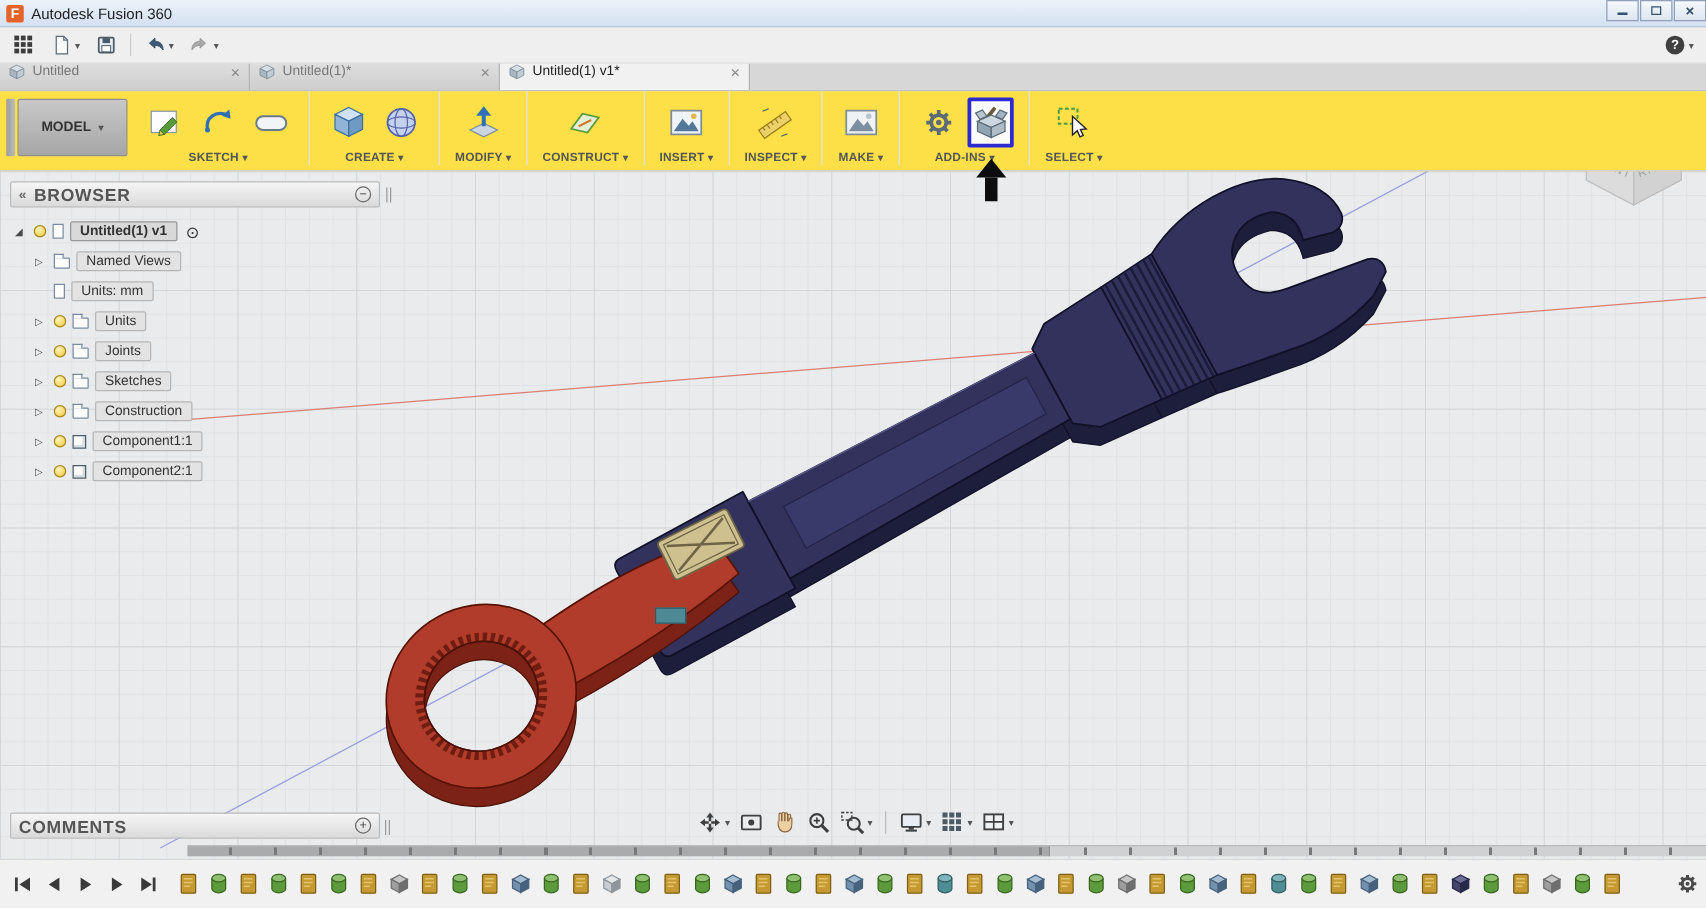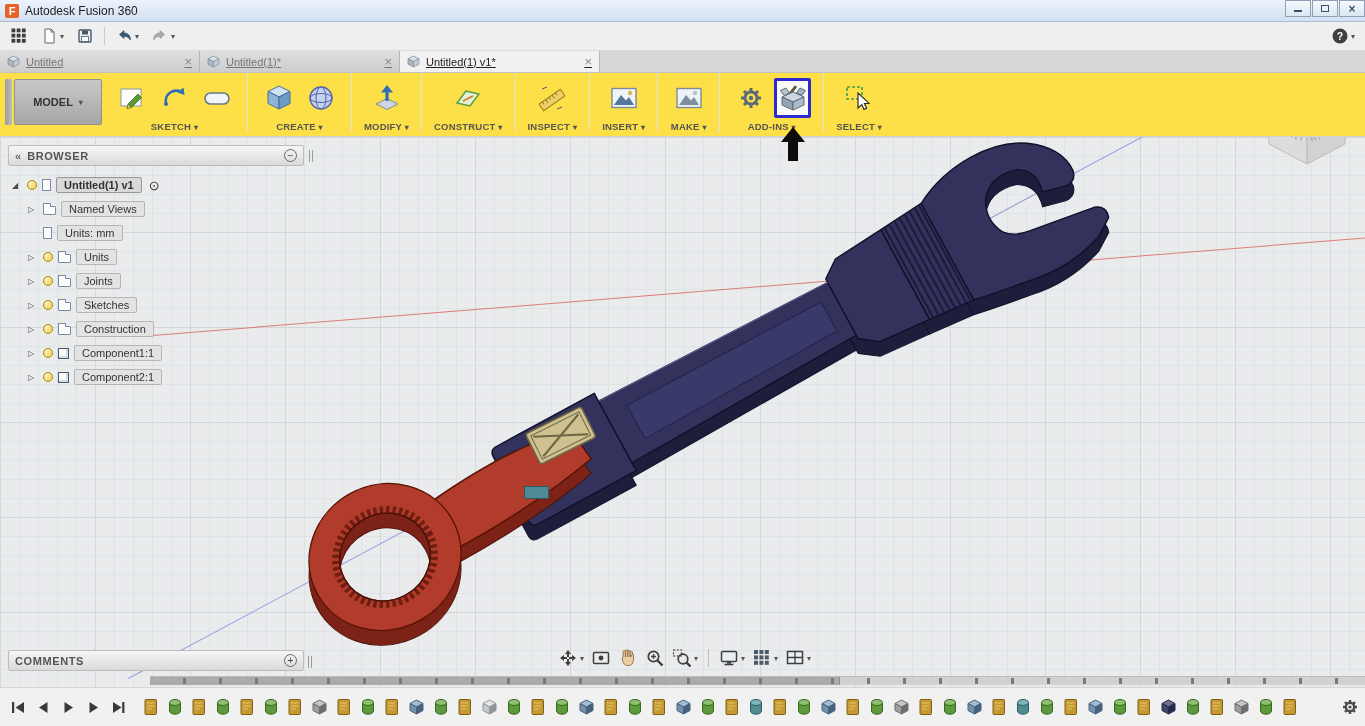--- a/index.html
+++ b/index.html
@@ -30,22 +30,22 @@
   .qleft{display:flex;align-items:center;gap:8px;}
   .qright{margin-left:auto;display:flex;align-items:center;}
   .qbtn{display:flex;align-items:center;background:none;border:none;padding:2px;cursor:default;}
   .qicon{display:flex;}
   .caret{font-size:8px;color:#555;margin-left:2px;}
   .vsep{width:1px;height:18px;background:#cccccc;}
 
   
   .tabbar{position:absolute;top:51px;left:0;right:0;height:22px;background:#d7d7d7;
     border-bottom:1px solid #c2c2c2;display:flex;}
-  .tab{width:200px;display:flex;align-items:center;gap:6px;padding:0 7px;
-    background:linear-gradient(#dedede,#cdcdcd);border-right:1px solid #b5b5b5;color:#777;text-decoration:underline;}
+  .tab{width:200px;display:flex;gap:6px;padding:0 7px;
+    background:linear-gradient(#dedede,#cdcdcd);border-right:1px solid #b5b5b5;color:#777;}
   .tab.active{background:#f1f1f1;color:#222;}
   .tablabel{flex:1;white-space:nowrap;overflow:hidden;}
   .tabclose{color:#888;font-size:13px;line-height:1;}
   .tabcube{display:flex;}
 
   
   .ribbon{position:absolute;top:73px;left:0;right:0;height:64px;background:#fde047;
     border-bottom:1px solid #d2d2d2;display:flex;align-items:flex-start;z-index:20;}
   .wsstrip{width:7px;height:46px;margin:6px 2px 0 5px;background:linear-gradient(90deg,#9c9c9c,#bdbdbd);border-radius:1px;}
   .wsbtn{width:88px;height:46px;margin-top:6px;background:linear-gradient(#c8c8c8,#a6a6a6);
@@ -92,21 +92,21 @@
   .artifact{position:absolute;left:524px;top:349px;width:25px;height:13px;background:#4e8a96;border:1px solid #2e5a64;}
 
   
   .viewcube{position:absolute;top:80px;right:8px;z-index:15;}
   .vct{font-size:9px;fill:#a2a2a2;text-anchor:middle;letter-spacing:1px;font-family:"Liberation Sans",sans-serif;}
 
   
   .browser{position:absolute;left:8px;top:145px;width:296px;z-index:10;}
   .phead{height:21px;background:linear-gradient(#f6f6f6,#dadada);border:1px solid #bcbcbc;border-radius:2px;
     display:flex;align-items:center;padding:0 6px;gap:6px;}
-  .ptitle{font-size:11px;color:#555;letter-spacing:.6px;font-weight:bold;}
+  .ptitle{font-size:14px;color:#555;letter-spacing:.6px;font-weight:bold;}
   .collapse{color:#666;font-weight:bold;font-size:11px;}
   .pcirc{margin-left:auto;width:13px;height:13px;border:1.3px solid #6a6a6a;border-radius:50%;
     display:flex;align-items:center;justify-content:center;font-size:10px;color:#444;line-height:1;}
   .grip{position:absolute;right:-9px;top:5px;width:4px;height:12px;
     border-left:1px solid #9a9a9a;border-right:1px solid #9a9a9a;}
   .rows{margin-top:7px;}
   .brow{height:24px;display:flex;align-items:center;gap:5px;}
   .brow .tri{width:14px;text-align:center;color:#4a4a4a;font-size:8px;flex:none;}
   .bulb{width:10px;height:10px;border-radius:50%;flex:none;
     background:radial-gradient(circle at 35% 30%,#fff3b8,#f3c93c);border:1px solid #a98a1f;}
@@ -356,44 +356,44 @@
               </span>
             </div>
           </div>
           <div class="rlabel">CONSTRUCT <span class="rcaret">▾</span></div>
         </div>
         <div class="rgroup">
           <div class="ricons">
             <div class="ricon">
               <span class="risvg">
                 <svg xmlns="http://www.w3.org/2000/svg" width="30" height="30" viewBox="0 0 30 30">
+                  <rect x="3" y="5.5" width="24" height="19" fill="#eef4f8" stroke="#7e8c98" stroke-width="1.4"></rect>
+                  <path d="M5 22 L12 12 L17 17.5 L20 14 L25 22 Z" fill="#54789a"></path>
+                  <circle cx="21" cy="10" r="2.2" fill="#e0b84a"></circle>
+                </svg>
+              </span>
+            </div>
+          </div>
+          <div class="rlabel">INSERT <span class="rcaret">▾</span></div>
+        </div>
+        <div class="rgroup">
+          <div class="ricons">
+            <div class="ricon">
+              <span class="risvg">
+                <svg xmlns="http://www.w3.org/2000/svg" width="30" height="30" viewBox="0 0 30 30">
                   <g transform="rotate(-35 15 17)">
                     <rect x="2" y="13" width="26" height="8" fill="#ecd06a" stroke="#9a7d1c"></rect>
                     <path d="M6 13v3 M10 13v4 M14 13v3 M18 13v4 M22 13v3" stroke="#9a7d1c"></path>
                   </g>
                   <path d="M5 6 L10 4 M20 26 L25 24" stroke="#4a5a66"></path>
                 </svg>
               </span>
             </div>
           </div>
           <div class="rlabel">INSPECT <span class="rcaret">▾</span></div>
-        </div>
-        <div class="rgroup">
-          <div class="ricons">
-            <div class="ricon">
-              <span class="risvg">
-                <svg xmlns="http://www.w3.org/2000/svg" width="30" height="30" viewBox="0 0 30 30">
-                  <rect x="3" y="5.5" width="24" height="19" fill="#eef4f8" stroke="#7e8c98" stroke-width="1.4"></rect>
-                  <path d="M5 22 L12 12 L17 17.5 L20 14 L25 22 Z" fill="#54789a"></path>
-                  <circle cx="21" cy="10" r="2.2" fill="#e0b84a"></circle>
-                </svg>
-              </span>
-            </div>
-          </div>
-          <div class="rlabel">INSERT <span class="rcaret">▾</span></div>
         </div>
         <div class="rgroup">
           <div class="ricons">
             <div class="ricon">
               <span class="risvg">
                 <svg xmlns="http://www.w3.org/2000/svg" width="30" height="30" viewBox="0 0 30 30">
                   <rect x="3" y="5.5" width="24" height="19" fill="#eef2f5" stroke="#7e8c98" stroke-width="1.4"></rect>
                   <path d="M5 22 L12 12 L17 17.5 L20 14 L25 22 Z" fill="#7d8f9e"></path>
                   <circle cx="21" cy="10" r="2.2" fill="#b8c2ca"></circle>
                 </svg>

